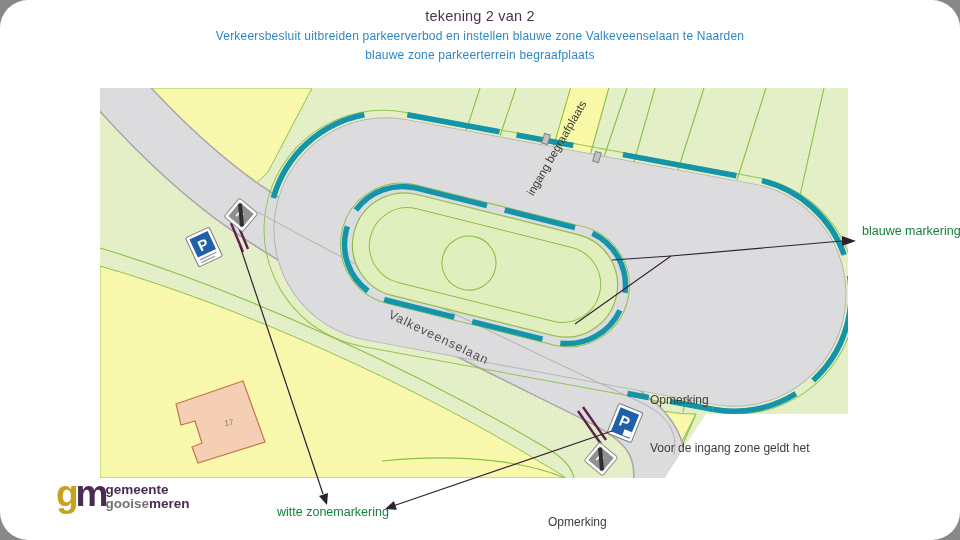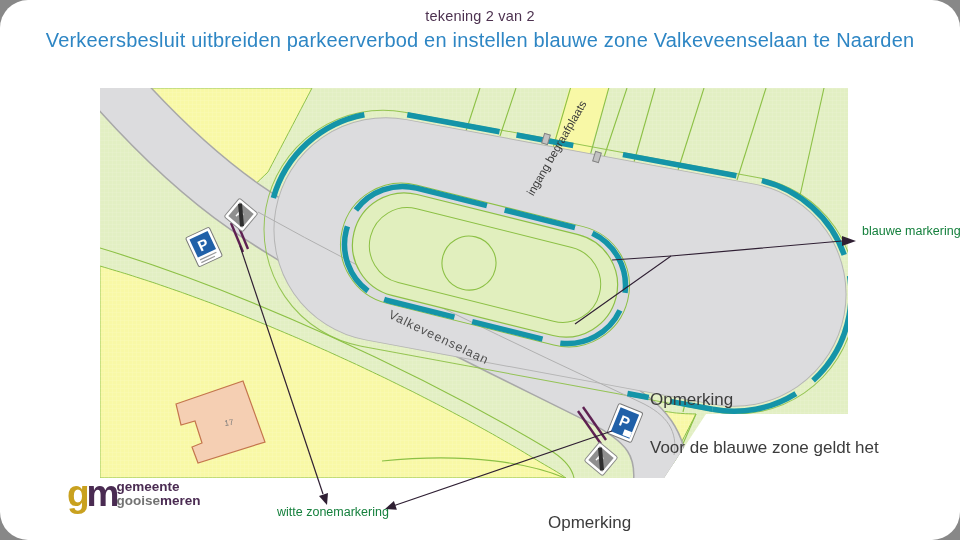--- a/index.html
+++ b/index.html
@@ -1,39 +1,40 @@
 <!DOCTYPE html>
 <html><head>
 <meta charset="utf-8">
 <style>
   html,body{margin:0;padding:0;background:#888;}
   .canvas{position:relative;width:960px;height:540px;background:#ffffff;overflow:hidden;
           font-family:"Liberation Sans",sans-serif;margin:0 auto;border-radius:28px;}
   .hdr{position:absolute;left:0;top:8px;width:100%;text-align:center;}
   .hdr .l1{font-size:14.5px;color:#4d3250;letter-spacing:.2px;}
-  .hdr .l2,.hdr .l3{font-size:20px;color:#2e86c4;margin-top:5px;letter-spacing:.2px;}
+  .hdr .l2,.hdr .l3{font-size:12px;color:#2e86c4;margin-top:5px;letter-spacing:.2px;}
   .map-svg{position:absolute;left:0;top:0;}
   .lbl{position:absolute;color:#15803d;font-size:12.5px;white-space:nowrap;}
-  .note{position:absolute;color:#3c3c3c;font-size:17px;line-height:16px;white-space:pre;}
+  .note{position:absolute;color:#3c3c3c;font-size:12px;line-height:16px;white-space:pre;}
   .note div{white-space:pre;}
-  .logo{position:absolute;left:67px;top:477px;display:flex;align-items:center;}
+  .logo{position:absolute;left:56px;top:477px;display:flex;align-items:flex-end;}
   .logo .mark{font-size:37px;font-weight:bold;letter-spacing:-3px;line-height:34px;}
   .logo .mark .g{color:#c9a11f;}
   .logo .mark .m{color:#4a2b52;}
   .logo .nm{margin-left:0;font-weight:bold;font-size:13.5px;line-height:14px;color:#4a2b52;}
   .logo .nm .gold{color:#737373;}
 </style>
 </head>
 <body>
 
 <div class="canvas">
 
   <div class="hdr">
     <div class="l1">tekening 2 van 2</div>
     <div class="l2">Verkeersbesluit uitbreiden parkeerverbod en instellen blauwe zone Valkeveenselaan te Naarden</div>
+    <div class="l3">blauwe zone parkeerterrein begraafplaats</div>
   </div>
 
   <svg class="map-svg" width="960" height="540" viewBox="0 0 960 540">
     <defs>
       <clipPath id="mapclip">
         <polygon points="100,88 848,88 848,414 706,414 664,478 100,478"></polygon>
       </clipPath>
       <pattern id="grid" width="4" height="4" patternUnits="userSpaceOnUse">
         <path d="M0 0H4 M0 0V4" stroke="#ffffff" stroke-width="0.7" opacity="0.45"></path>
       </pattern>
@@ -167,21 +168,21 @@
       <polygon points="385,509 396.9,509.7 393.9,501.1"></polygon>
     </g>
   </svg>
 
   <div class="lbl" style="left:862px;top:224px;">blauwe markering</div>
 
   <div class="lbl" style="left:277px;top:505px;">witte zonemarkering</div>
 
   <div class="note" style="left:650px;top:360px;">
     <div>Opmerking</div>
-    <div>Voor de blauwe zone geldt het</div>
+    <div>Voor de ingang zone geldt het</div>
   </div>
 
   <div class="note" style="left:548px;top:484px;line-height:15.5px;">
     <div>Opmerking</div>
     
     
   </div>
 
   <div class="logo">
     <div class="mark"><span class="g">g</span><span class="m">m</span></div>

